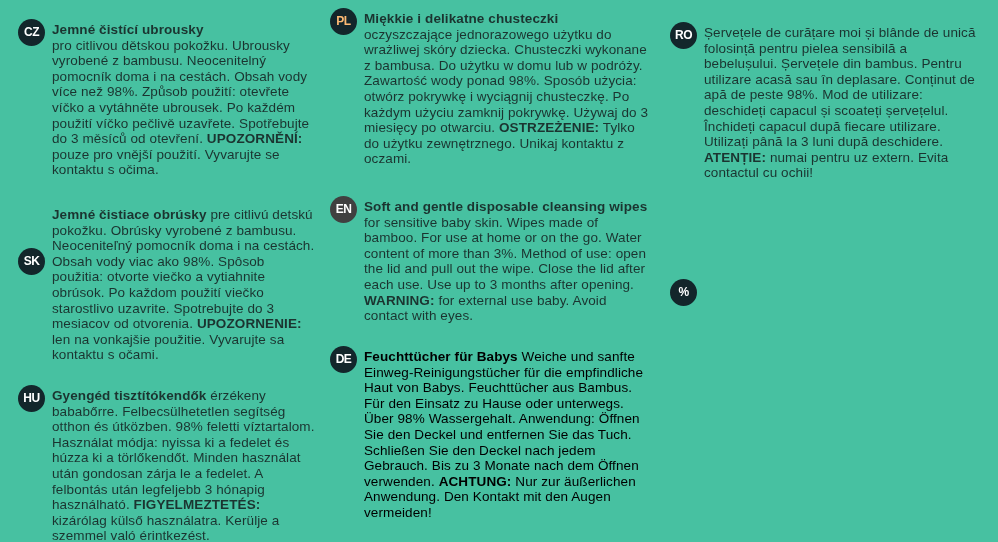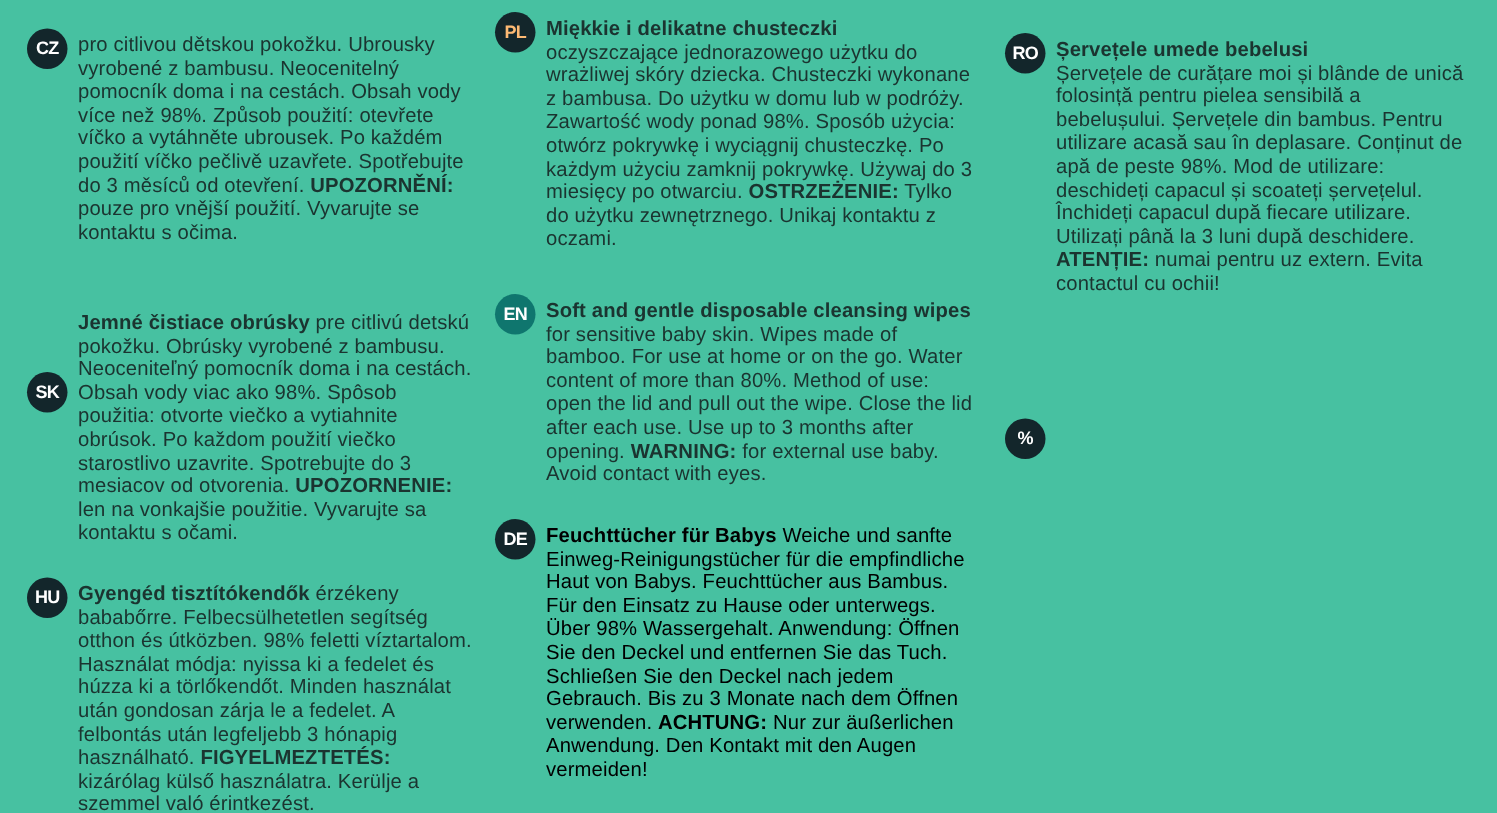--- a/index.html
+++ b/index.html
@@ -45,20 +45,21 @@
   b{font-weight:bold;}
 </style>
 </head>
 <body>
 
 <div id="panel" style="background: rgb(71, 193, 161);">
   <div class="column" style="left: 18px; width: 300px;">
       <div class="section" style="top: 22px;">
         <div class="badge" style="background: rgb(19, 38, 43); color: rgb(255, 255, 255);">CZ</div>
         <div class="stext" style="color: rgb(27, 52, 48);">
+          <p class="heading">Jemné čistící ubrousky</p>
           <p><span>pro citlivou dětskou pokožku. Ubrousky vyrobené z bambusu. Neocenitelný pomocník doma i na cestách. Obsah vody více než 98%. Způsob použití: otevřete víčko a vytáhněte ubrousek. Po každém použití víčko pečlivě uzavřete. Spotřebujte do 3 měsíců od otevření. </span><b>UPOZORNĚNÍ:</b><span> pouze pro vnější použití. Vyvarujte se kontaktu s očima.</span></p>
         </div>
       </div>
       <div class="section" style="top: 207px;">
         <div class="badge" style="background: rgb(19, 38, 43); color: rgb(255, 255, 255); margin-top: 41px;">SK</div>
         <div class="stext" style="color: rgb(27, 52, 48);">
           <p><b>Jemné čistiace obrúsky</b><span> pre citlivú detskú pokožku. Obrúsky vyrobené z bambusu. Neoceniteľný pomocník doma i na cestách. Obsah vody viac ako 98%. Spôsob použitia: otvorte viečko a vytiahnite obrúsok. Po každom použití viečko starostlivo uzavrite. Spotrebujte do 3 mesiacov od otvorenia. </span><b>UPOZORNENIE:</b><span> len na vonkajšie použitie. Vyvarujte sa kontaktu s očami.</span></p>
         </div>
       </div>
       <div class="section" style="top: 388px;">
@@ -70,37 +71,36 @@
     </div>
   <div class="column" style="left: 330px; width: 322px;">
       <div class="section" style="top: 11px;">
         <div class="badge" style="background: rgb(19, 38, 43); color: #fdba74;">PL</div>
         <div class="stext" style="color: rgb(27, 52, 48);">
           <p class="heading">Miękkie i delikatne chusteczki</p>
           <p><span>oczyszczające jednorazowego użytku do wrażliwej skóry dziecka. Chusteczki wykonane z bambusa. Do użytku w domu lub w podróży. Zawartość wody ponad 98%. Sposób użycia: otwórz pokrywkę i wyciągnij chusteczkę. Po każdym użyciu zamknij pokrywkę. Używaj do 3 miesięcy po otwarciu. </span><b>OSTRZEŻENIE:</b><span> Tylko do użytku zewnętrznego. Unikaj kontaktu z oczami.</span></p>
         </div>
       </div>
       <div class="section" style="top: 199px;">
-        <div class="badge" style="background: #0f766e; color: rgb(255, 255, 255);">EN</div>
+        <div class="badge" style="background: #404040; color: rgb(255, 255, 255);">EN</div>
         <div class="stext" style="color: rgb(27, 52, 48);">
-          <p><b>Soft and gentle disposable cleansing wipes</b><span> for sensitive baby skin. Wipes made of bamboo. For use at home or on the go. Water content of more than 80%. Method of use: open the lid and pull out the wipe. Close the lid after each use. Use up to 3 months after opening. </span><b>WARNING:</b><span> for external use baby. Avoid contact with eyes.</span></p>
+          <p><b>Soft and gentle disposable cleansing wipes</b><span> for sensitive baby skin. Wipes made of bamboo. For use at home or on the go. Water content of more than 3%. Method of use: open the lid and pull out the wipe. Close the lid after each use. Use up to 3 months after opening. </span><b>WARNING:</b><span> for external use baby. Avoid contact with eyes.</span></p>
         </div>
       </div>
       <div class="section" style="top: 349px;">
         <div class="badge" style="background: rgb(19, 38, 43); color: rgb(255, 255, 255);">DE</div>
         <div class="stext" style="color: #000000;">
           <p><b>Feuchttücher für Babys</b><span> Weiche und sanfte Einweg-Reinigungstücher für die empfindliche Haut von Babys. Feuchttücher aus Bambus. Für den Einsatz zu Hause oder unterwegs. Über 98% Wassergehalt. Anwendung: Öffnen Sie den Deckel und entfernen Sie das Tuch. Schließen Sie den Deckel nach jedem Gebrauch. Bis zu 3 Monate nach dem Öffnen verwenden. </span><b>ACHTUNG:</b><span> Nur zur äußerlichen Anwendung. Den Kontakt mit den Augen vermeiden!</span></p>
         </div>
       </div>
     </div>
   <div class="column" style="left: 670px; width: 308px;">
       <div class="section" style="top: 25px;">
         <div class="badge" style="background: rgb(19, 38, 43); color: rgb(255, 255, 255);">RO</div>
         <div class="stext" style="color: rgb(27, 52, 48);">
-          <p class="heading">Șervețele umede bebelusi</p>
           <p><span>Șervețele de curățare moi și blânde de unică folosință pentru pielea sensibilă a bebelușului. Șervețele din bambus. Pentru utilizare acasă sau în deplasare. Conținut de apă de peste 98%. Mod de utilizare: deschideți capacul și scoateți șervețelul. Închideți capacul după fiecare utilizare. Utilizați până la 3 luni după deschidere. </span><b>ATENȚIE:</b><span> numai pentru uz extern. Evita contactul cu ochii!</span></p>
         </div>
       </div>
       <div class="section" style="top: 282px;">
         <div class="badge" style="background: rgb(19, 38, 43); color: rgb(255, 255, 255);">%</div>
       </div>
     </div>
 </div>
 
 </body></html>

